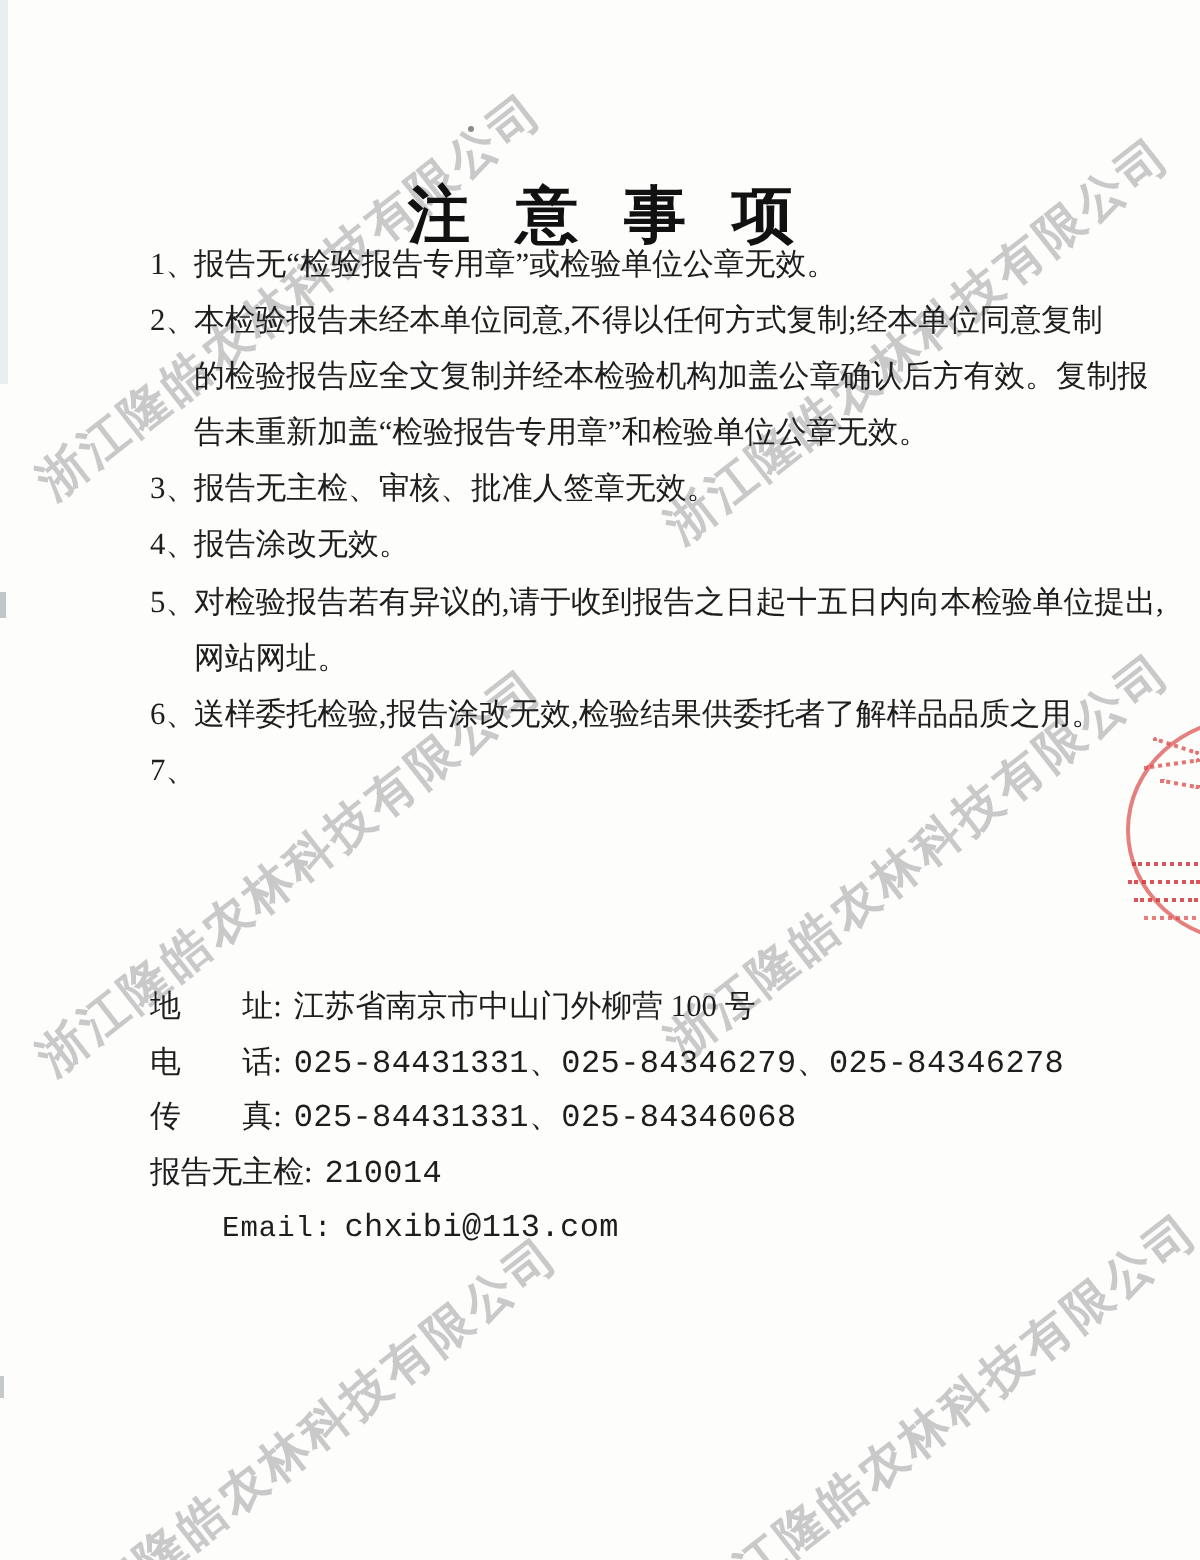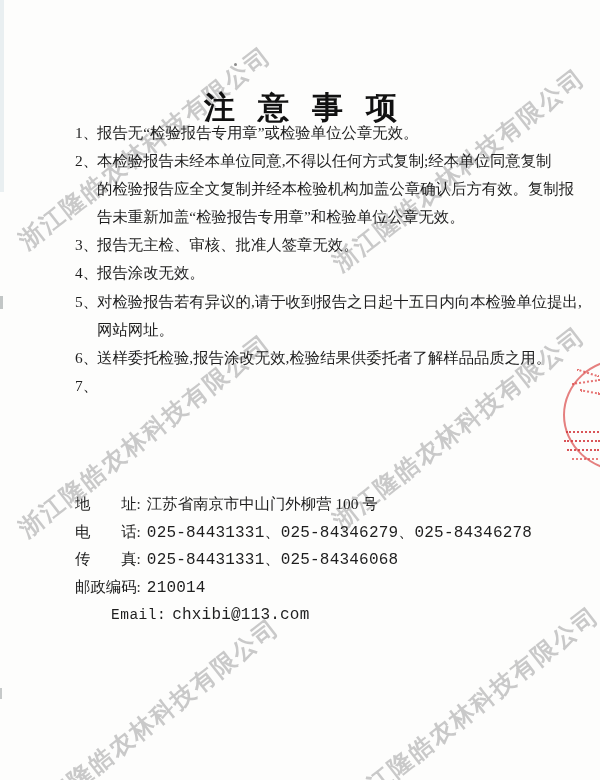--- a/index.html
+++ b/index.html
@@ -88,21 +88,21 @@
       <div class="nline"><span class="nnum">5、</span><span class="ntext">对检验报告若有异议的,请于收到报告之日起十五日内向本检验单位提出,</span></div>
       <div class="nline"><span class="ntext">网站网址。</span></div>
       <div class="nline"><span class="nnum">6、</span><span class="ntext">送样委托检验,报告涂改无效,检验结果供委托者了解样品品质之用。</span></div>
       <div class="nline"><span class="nnum">7、</span></div>
     </div>
 
   <div class="contact">
       <div class="crow"><span class="clabel">地　　址:</span><span class="cvalue">江苏省南京市中山门外柳营 100 号</span></div>
       <div class="crow"><span class="clabel">电　　话:</span><span class="cvalue">025-84431331、025-84346279、025-84346278</span></div>
       <div class="crow"><span class="clabel">传　　真:</span><span class="cvalue">025-84431331、025-84346068</span></div>
-      <div class="crow"><span class="clabel">邮政编码:</span><span class="cvalue">210014</span></div>
+      <div class="crow"><span class="clabel">报告无主检:</span><span class="cvalue">210014</span></div>
       <div class="crow"><span class="clabel">Email:</span><span class="cvalue">chxibi@113.com</span></div>
     </div>
 
   <div class="stamp">
     <div class="stamp-ring"></div>
     <div class="stamp-mark sm1"></div>
     <div class="stamp-mark sm2"></div>
     <div class="stamp-mark sm3"></div>
     <div class="stamp-mark sm4"></div>
     <div class="stamp-mark sm5"></div>

